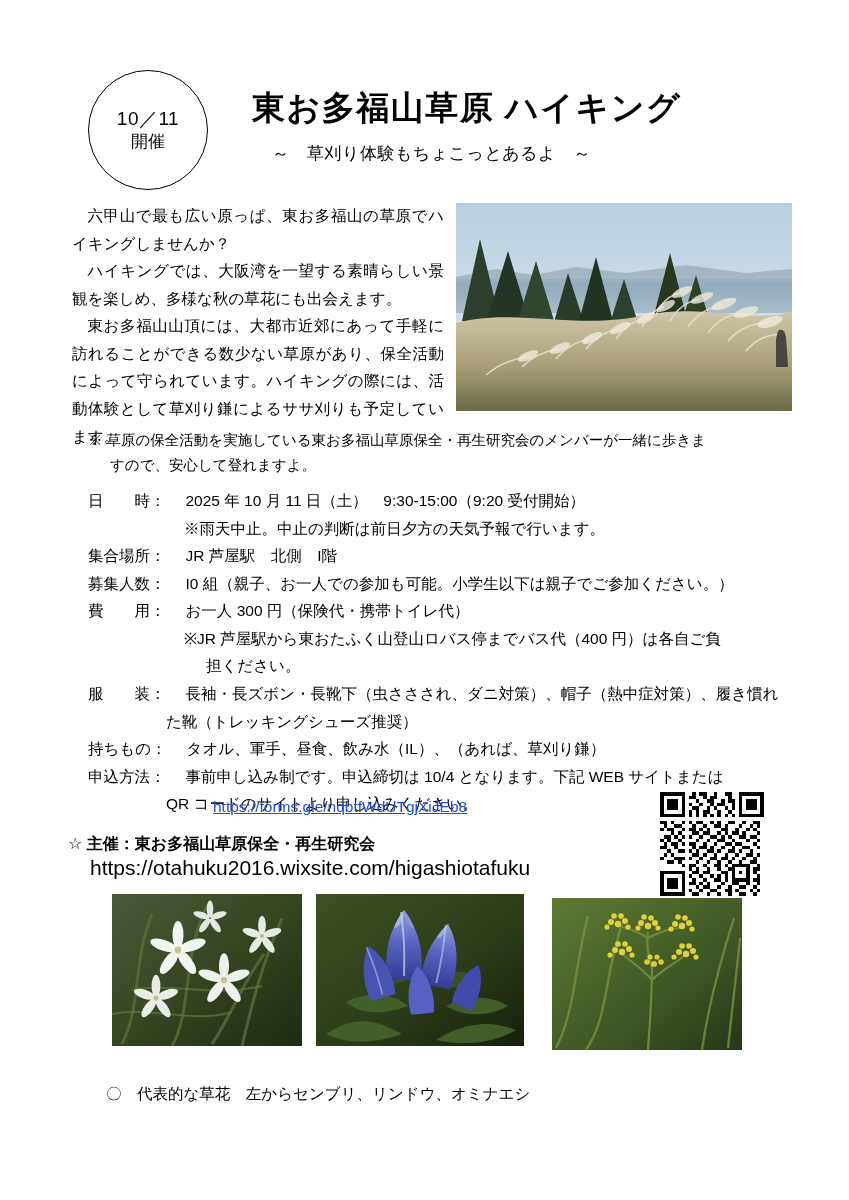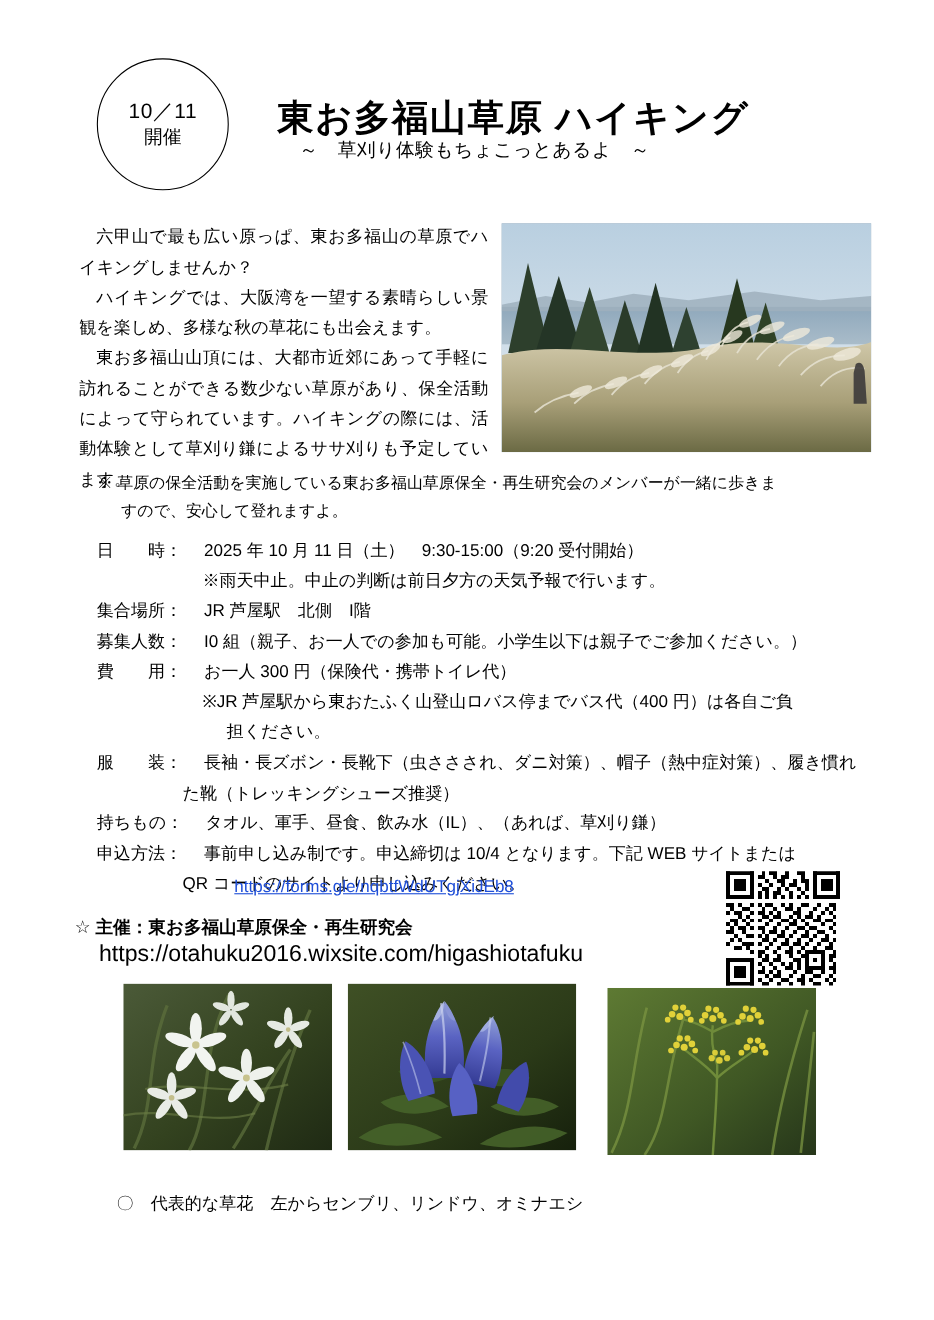--- a/index.html
+++ b/index.html
@@ -18,21 +18,21 @@
   .page {
     position: relative;
     width: 849px;
     height: 1200px;
     box-sizing: border-box;
   }
 
   
   .header {
     position: absolute;
-    top: 45px;
+    top: 62px;
     left: 0;
     width: 740px;
     height: 120px;
     padding-left: 24px;
   }
   .date-badge {
     position: absolute;
     left: 88px;
     top: 8px;
     width: 118px;
@@ -52,21 +52,20 @@
   .date-badge .d2 {
     font-size: 17px;
   }
   .title {
     position: absolute;
     left: 252px;
     top: 24px;
     font-size: 33px;
     font-weight: bold;
     letter-spacing: 1.5px;
-    margin-top: 16px;
   }
   .subtitle {
     position: absolute;
     left: 272px;
     top: 80px;
     font-size: 17px;
     letter-spacing: 0.5px;
   }
 
   

